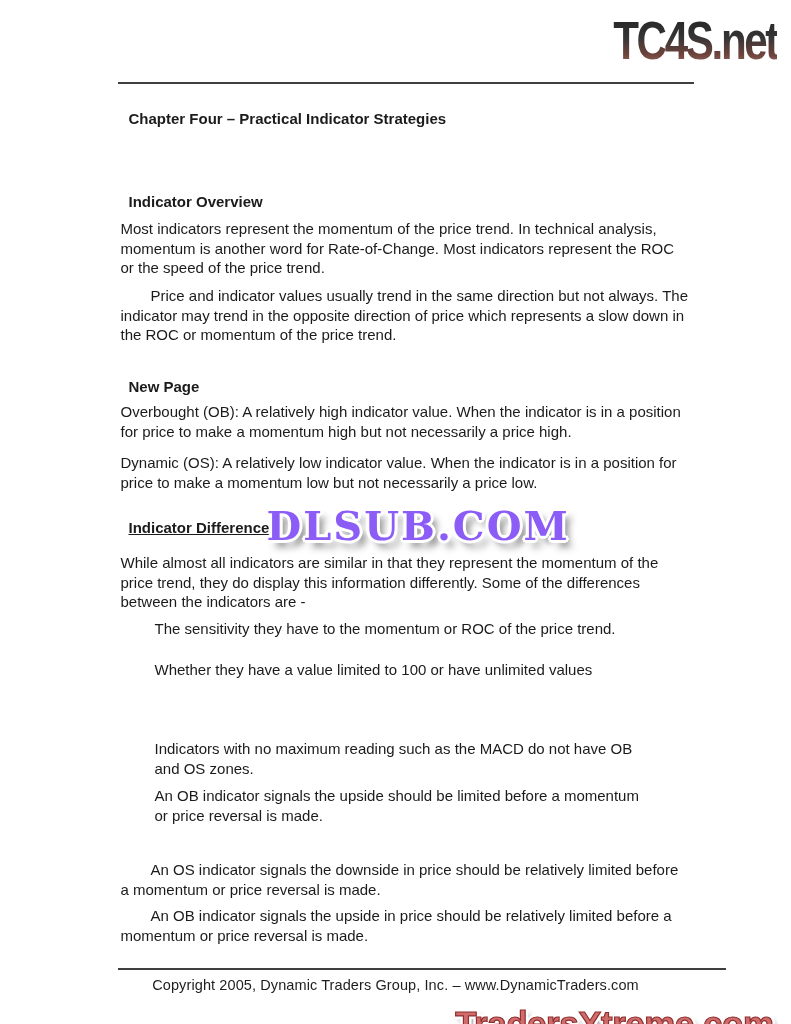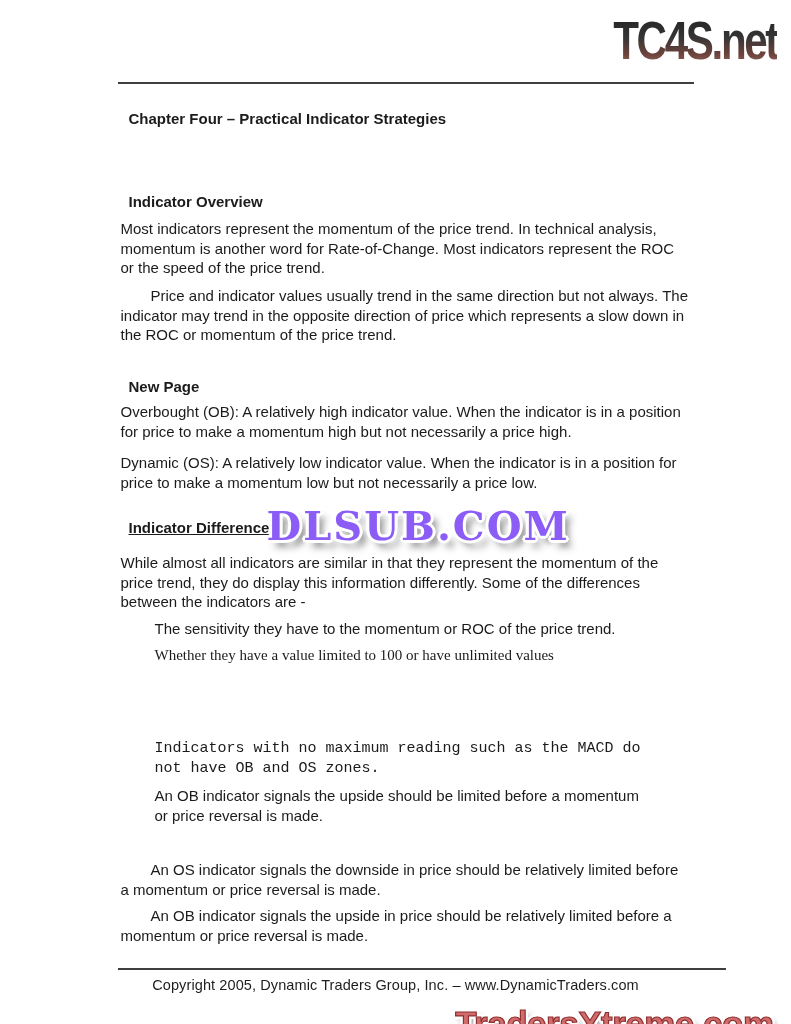--- a/index.html
+++ b/index.html
@@ -35,23 +35,23 @@
   .body-text { font-size:15px; line-height:19.5px; left:107px; width:568px; }
   .indent { text-indent:30px; }
   .p1 { top:203px; }
   .p2 { top:270px; }
   .t1 { top:386px; }
   .t2 { top:437px; }
   .term { text-underline-offset:2px; }
   .intro { top:537px; }
   .item { left:141px; width:500px; }
   .i1 { top:603px; }
-  .i2 { top:630px;font-family:Liberation Serif, serif; }
+  .i2 { top:644px; }
   .i3 { top:657px; }
-  .i4 { top:723px;font-family:Liberation Mono, monospace; }
+  .i4 { top:723px; }
   .i5 { top:770px; }
   .c1 { top:844px; }
   .c2 { top:890px; }
 
   
   .tc4s {
     position:absolute; top:-7px; right:0px;
     font-size:54px; font-weight:bold; letter-spacing:-3px; white-space:nowrap;
     transform:scaleX(0.78); transform-origin:right top;
     background:linear-gradient(180deg,#242424 8%,#343434 45%,#6f443d 74%,#a8837a 100%);

